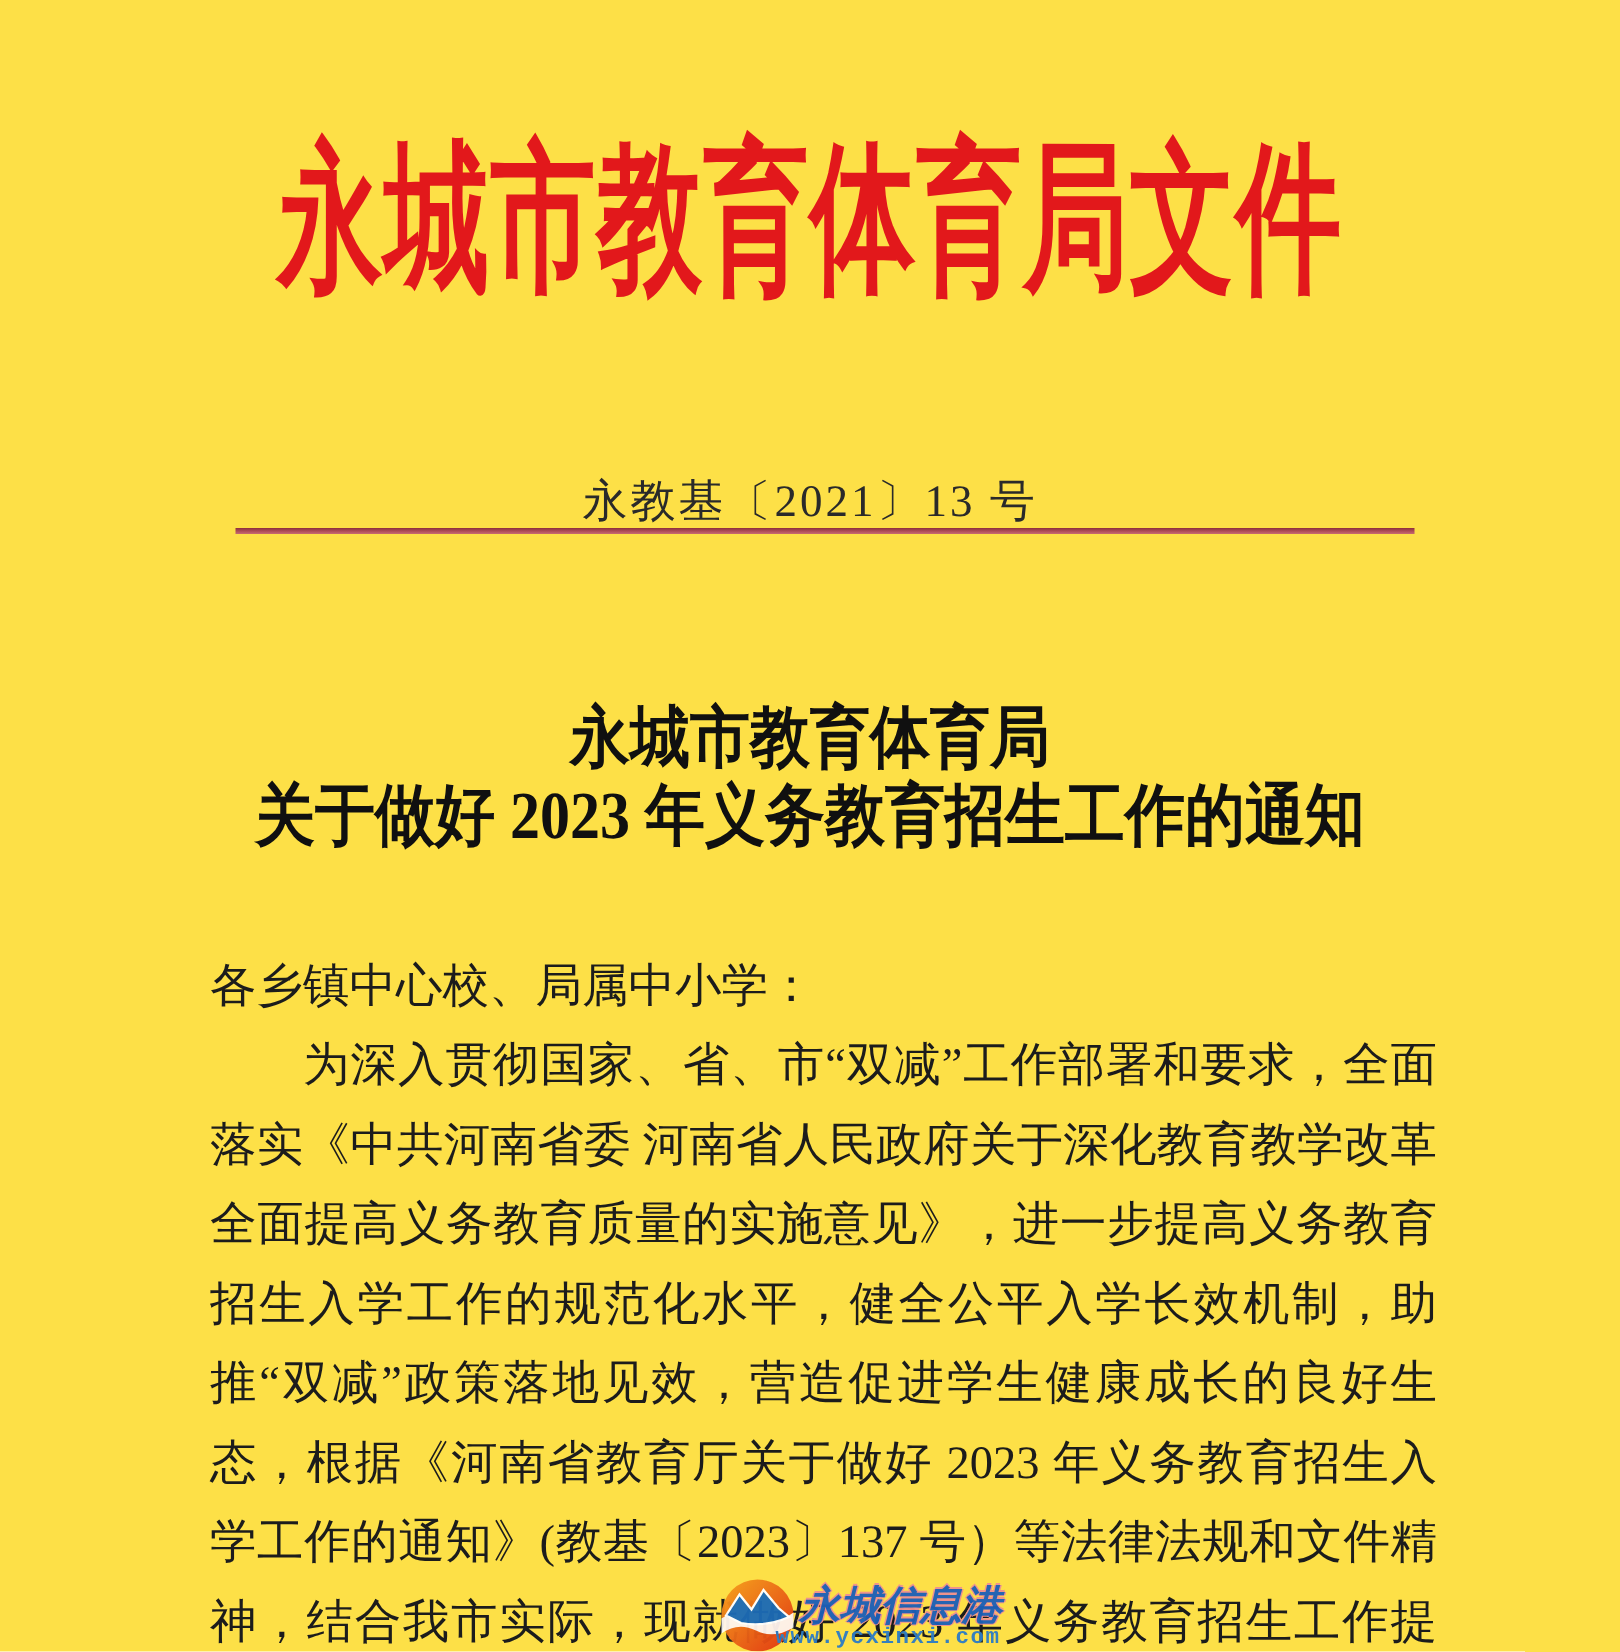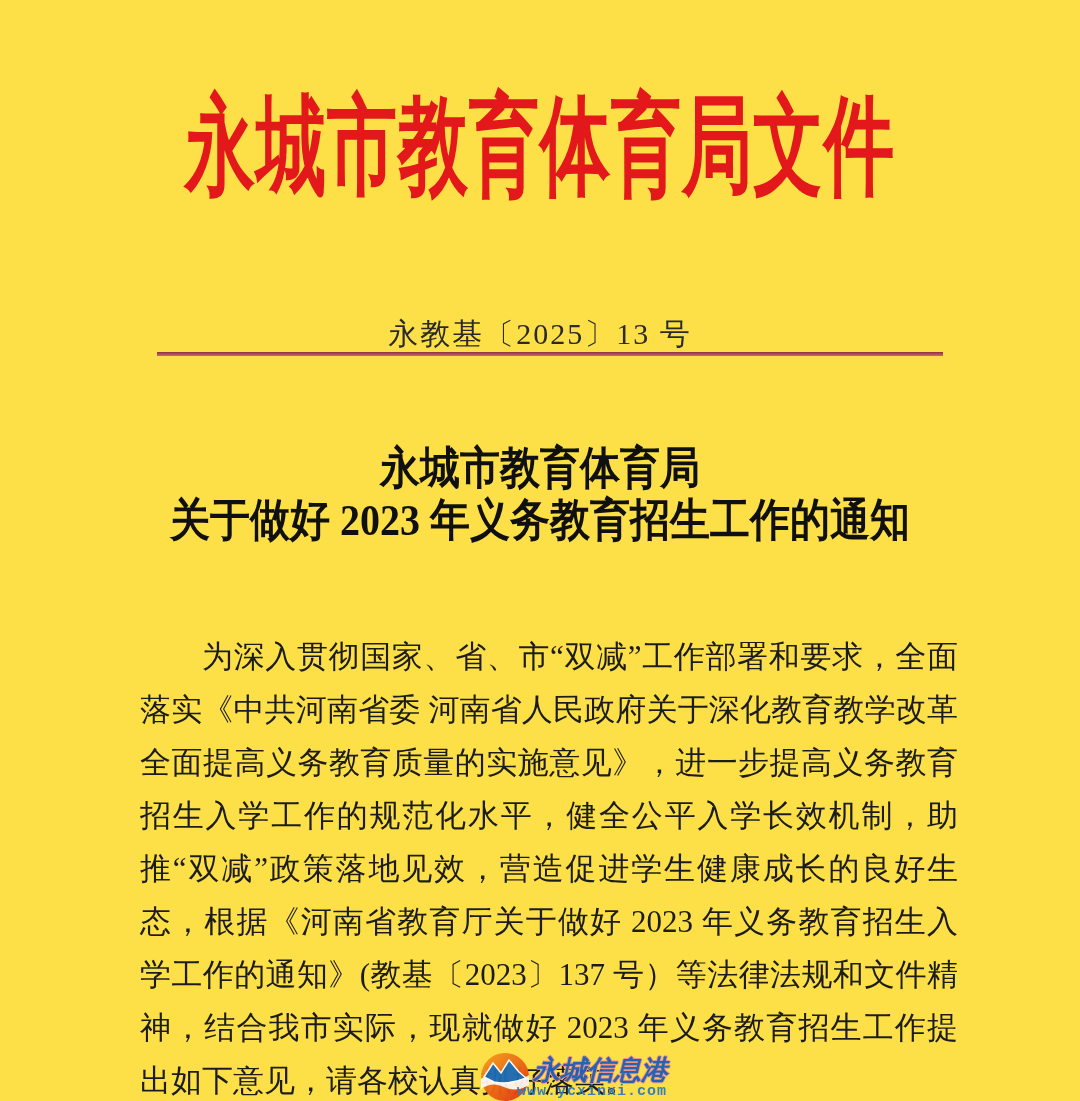--- a/index.html
+++ b/index.html
@@ -57,21 +57,21 @@
     top: 352px;
     left: 157px;
     width: 786px;
     height: 4px;
     background: linear-gradient(#8e2f3c, #c96a72);
   }
 
   
   .doc-title {
     position: absolute;
-    top: 442px;
+    top: 466px;
     left: 0;
     width: 100%;
     text-align: center;
     font-family: "Liberation Serif", serif;
     font-weight: bold;
     color: #101010;
     line-height: 52px;
   }
   .doc-title .line1,
   .doc-title .line2 {
@@ -144,30 +144,31 @@
 </style>
 </head>
 <body>
 
 <div class="page">
 
   <div class="masthead">
     <span class="stretch">永城市教育体育局文件</span>
   </div>
 
-  <div class="doc-number">永教基〔2025〕13 号</div>
+  <div class="doc-number">永教基〔2021〕13 号</div>
 
   <div class="red-rule"></div>
 
   <div class="doc-title">
     <span class="line1">永城市教育体育局</span>
     <span class="line2">关于做好 2023 年义务教育招生工作的通知</span>
   </div>
 
   <div class="body-text">
+    <div class="salutation">各乡镇中心校、局属中小学：</div>
     <div class="paragraph">为深入贯彻国家、省、市“双减”工作部署和要求，全面落实《中共河南省委 河南省人民政府关于深化教育教学改革全面提高义务教育质量的实施意见》，进一步提高义务教育招生入学工作的规范化水平，健全公平入学长效机制，助推“双减”政策落地见效，营造促进学生健康成长的良好生态，根据《河南省教育厅关于做好 2023 年义务教育招生入学工作的通知》(教基〔2023〕137 号）等法律法规和文件精神，结合我市实际，现就做好 2023 年义务教育招生工作提出如下意见，请各校认真抓好落实。</div>
   </div>
 
   <div class="watermark">
     <span class="logo">
       <svg viewBox="0 0 50 50" width="50" height="50" aria-hidden="true">
         <defs>
           <linearGradient id="sunGrad" x1="0" y1="0" x2="1" y2="1">
             <stop offset="0" stop-color="#f6a21d"></stop>
             <stop offset="1" stop-color="#e02f10"></stop>

